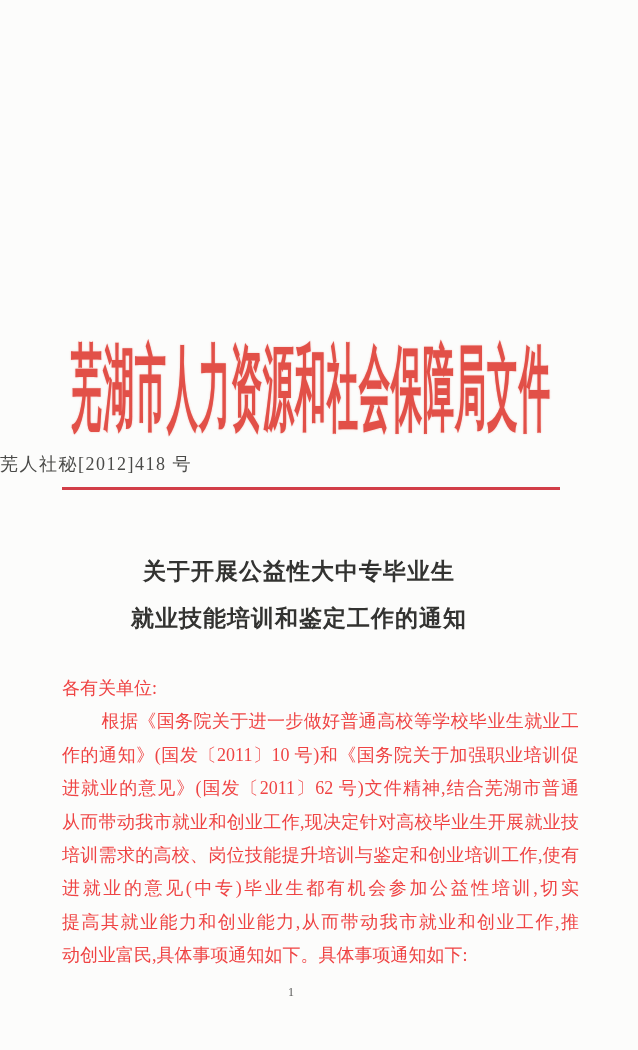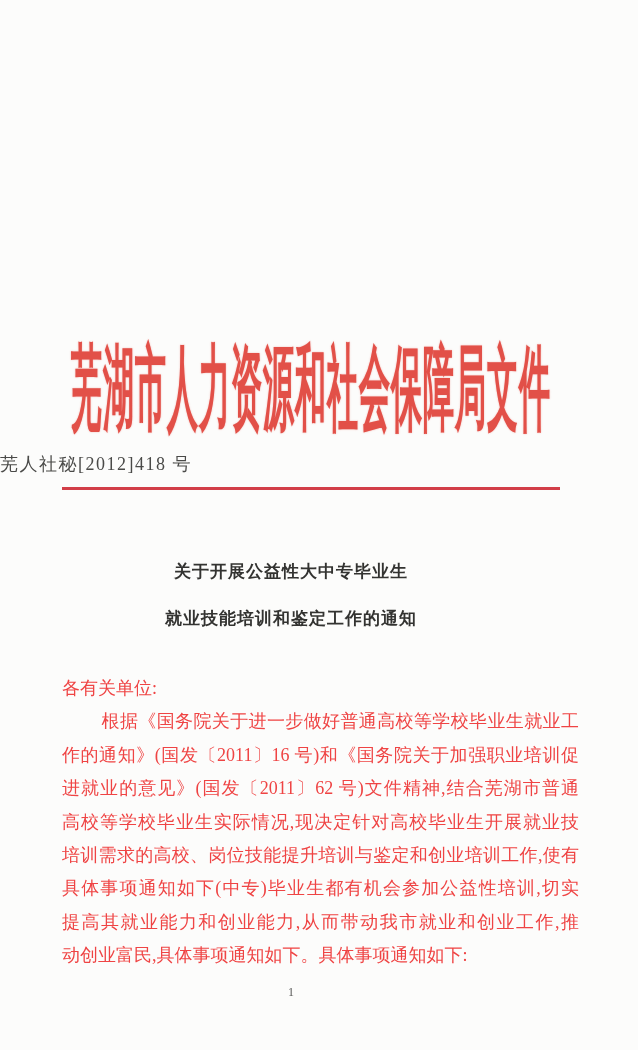--- a/index.html
+++ b/index.html
@@ -55,24 +55,24 @@
     top: 487px;
     left: 62px;
     width: 498px;
     height: 3px;
     background: #d23e48;
   }
   
   .title-block {
     position: absolute;
     top: 548px;
-    left: 0;
+    left: 8px;
     width: 582px;
     text-align: center;
-    font-size: 17px;
+    font-size: 23px;
     line-height: 47px;
     font-weight: bold;
     color: #333331;
     letter-spacing: 1px;
   }
   
   .body-block {
     position: absolute;
     top: 672px;
     left: 62px;
@@ -118,24 +118,24 @@
   <div class="red-rule"></div>
 
   <div class="title-block">
     <div>关于开展公益性大中专毕业生</div>
     <div>就业技能培训和鉴定工作的通知</div>
   </div>
 
   <div class="body-block">
     <div class="body-line plain">各有关单位:</div>
     <div class="body-line indent">根据《国务院关于进一步做好普通高校等学校毕业生就业工</div>
-    <div class="body-line">作的通知》(国发〔2011〕16 号)和《国务院关于加强职业培训促</div>
+    <div class="body-line">作的通知》(国发〔2011〕10 号)和《国务院关于加强职业培训促</div>
     <div class="body-line">进就业的意见》(国发〔2011〕62 号)文件精神,结合芜湖市普通</div>
-    <div class="body-line">高校等学校毕业生实际情况,现决定针对高校毕业生开展就业技</div>
+    <div class="body-line">从而带动我市就业和创业工作,现决定针对高校毕业生开展就业技</div>
     <div class="body-line">培训需求的高校、岗位技能提升培训与鉴定和创业培训工作,使有</div>
-    <div class="body-line">具体事项通知如下(中专)毕业生都有机会参加公益性培训,切实</div>
+    <div class="body-line">进就业的意见(中专)毕业生都有机会参加公益性培训,切实</div>
     <div class="body-line">提高其就业能力和创业能力,从而带动我市就业和创业工作,推</div>
     <div class="body-line plain">动创业富民,具体事项通知如下。具体事项通知如下:</div>
   </div>
 
   <div class="page-num">1</div>
 
 </div>
 
 </body></html>

